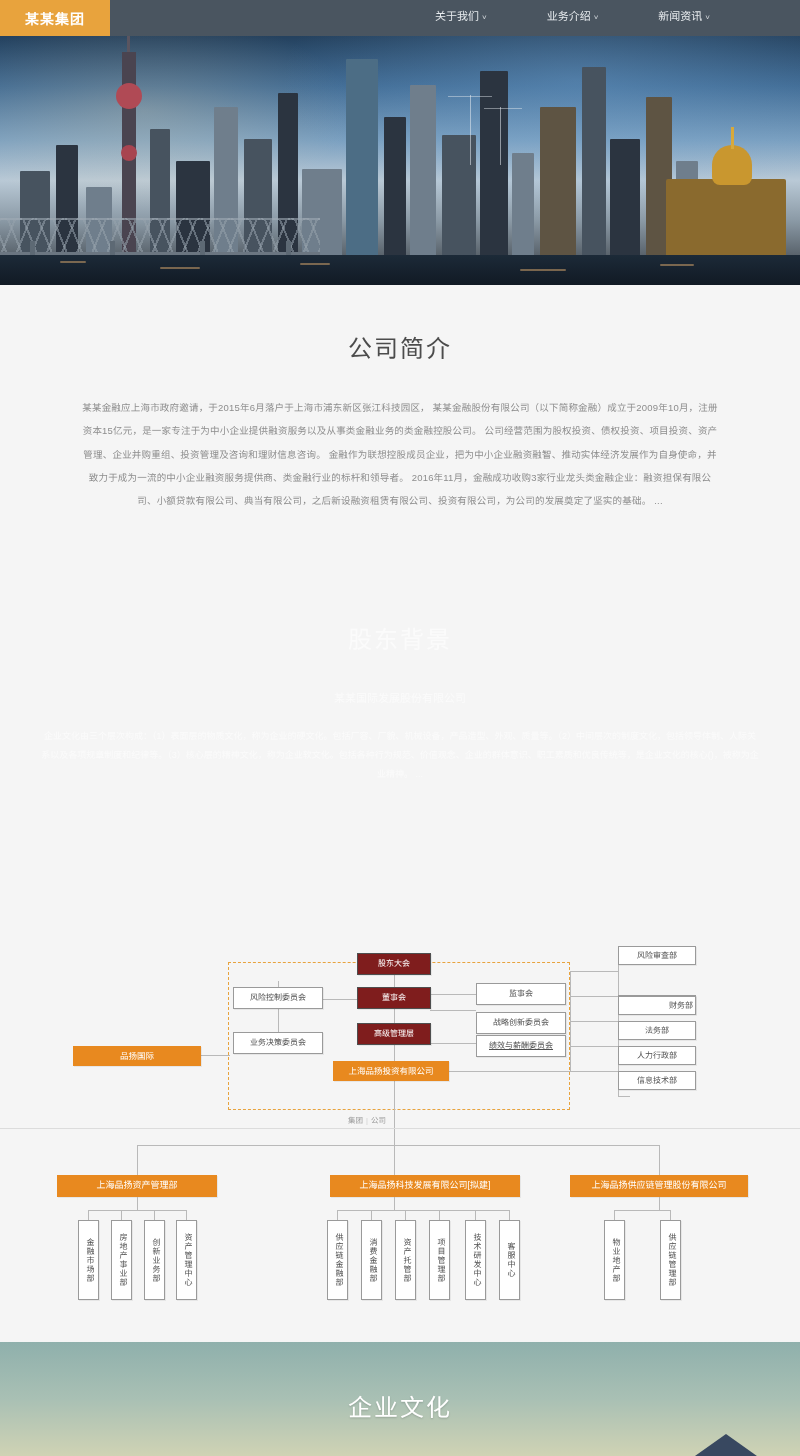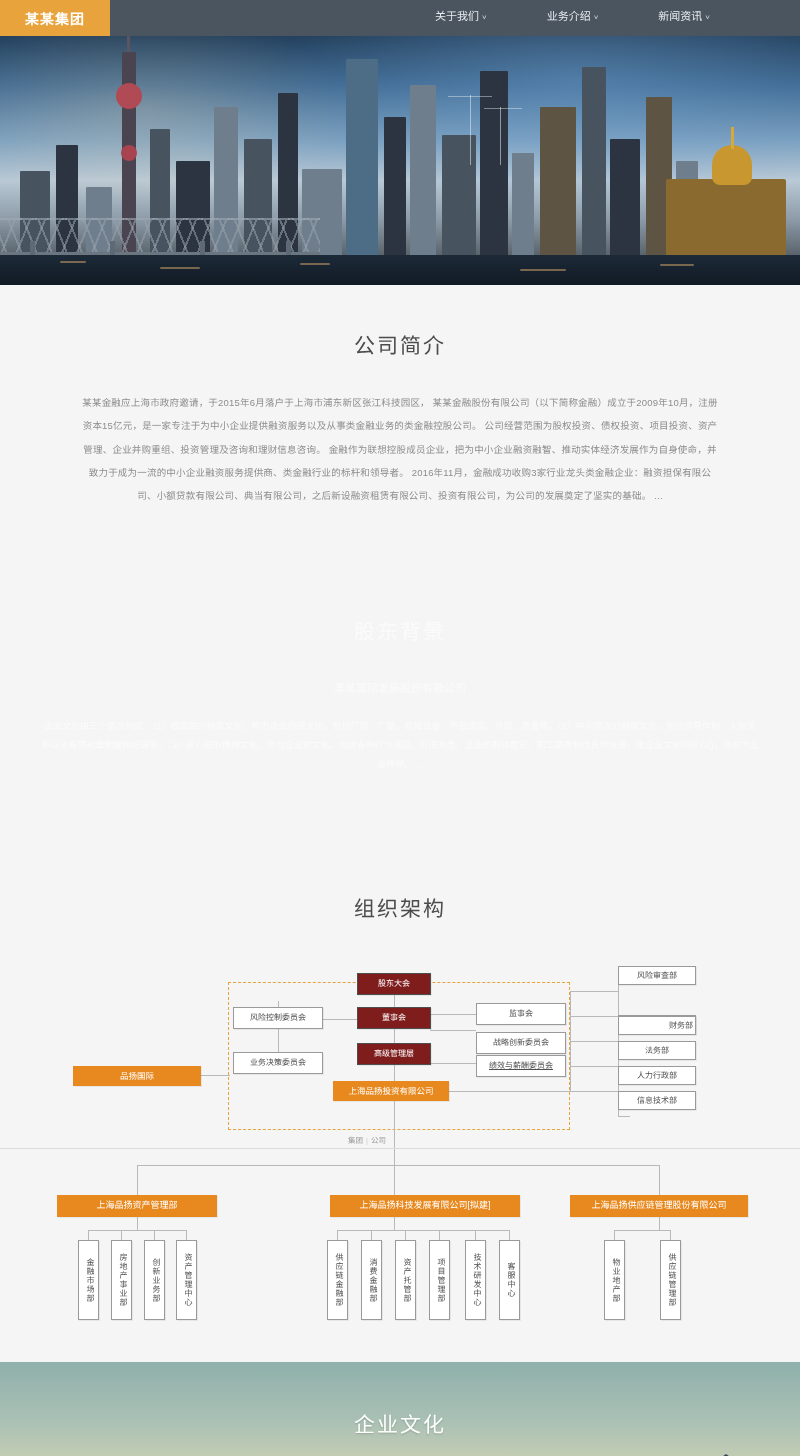--- a/index.html
+++ b/index.html
@@ -107,21 +107,21 @@
     background:#c9972f; border-radius:50% 50% 20% 20%;
   }
   .dome-spire { position:absolute; right:82px; bottom:136px; width:3px; height:22px; background:#d8a93a; }
   .crane { position:absolute; bottom:120px; width:1px; background:rgba(230,235,240,.55); }
   .crane-arm { position:absolute; height:1px; background:rgba(230,235,240,.45); }
 
   
   .section { padding: 0; }
   .sec-title {
     text-align:center;
-    font-size: 21px;
+    font-size: 24px;
     font-weight: normal;
     color: #4c4c4c;
     letter-spacing: 2px;
   }
 
   
   .intro-sec { background:#f5f5f5; padding: 44px 0 60px; }
   .intro-body {
     max-width: 640px;
     margin: 32px auto 0;
@@ -282,21 +282,20 @@
   <p class="intro-body">某某金融应上海市政府邀请，于2015年6月落户于上海市浦东新区张江科技园区， 某某金融股份有限公司（以下简称金融）成立于2009年10月，注册资本15亿元，是一家专注于为中小企业提供融资服务以及从事类金融业务的类金融控股公司。 公司经营范围为股权投资、债权投资、项目投资、资产管理、企业并购重组、投资管理及咨询和理财信息咨询。 金融作为联想控股成员企业，把为中小企业融资融智、推动实体经济发展作为自身使命，并致力于成为一流的中小企业融资服务提供商、类金融行业的标杆和领导者。 2016年11月，金融成功收购3家行业龙头类金融企业：融资担保有限公司、小额贷款有限公司、典当有限公司，之后新设融资租赁有限公司、投资有限公司，为公司的发展奠定了坚实的基础。 ...</p>
 </section>
 
 <section class="section share-sec">
   <h2 class="sec-title">股东背景</h2>
   <div class="share-company">某某国际发展股份有限公司</div>
   <p class="share-body">企业文化由三个层次构成：（1）表面层的物质文化，称为企业的硬文化。包括厂容、厂貌、机械设备，产品造型、外观、质量等。（2）中间层次的制度文化，包括领导体制、人际关系以及各项规章制度和纪律等。（3）核心层的精神文化，称为企业软文化。包括各种行为规范、价值观念、企业的群体意识、职工素质和优良传统等，是企业文化的核心()，被称为企业精神。 ...</p>
 </section>
 
 <section class="section org-sec">
-  <h2 class="sec-title">组织架构</h2>
 
   <div class="org-wrap">
 
     <div class="dashed-box" style="left:228px;top:24px;width:342px;height:148px;"></div>
 
     <div class="line v" style="left:394px;top:28px;height:180px;"></div>
     <div class="line v" style="left:394px;top:205px;height:32px;"></div>
 
     <div class="line h" style="left:394px;top:56px;width:82px;"></div>
 

